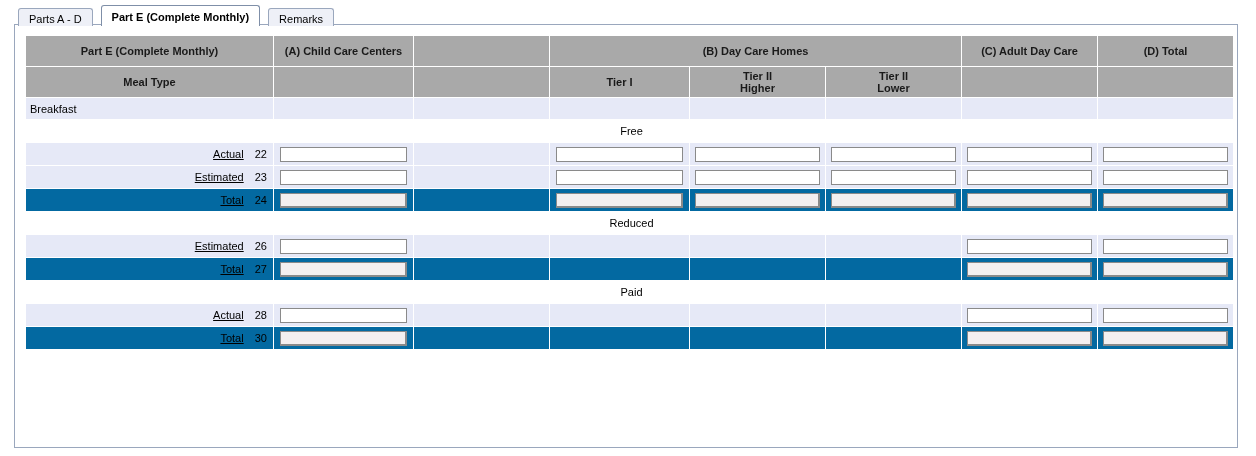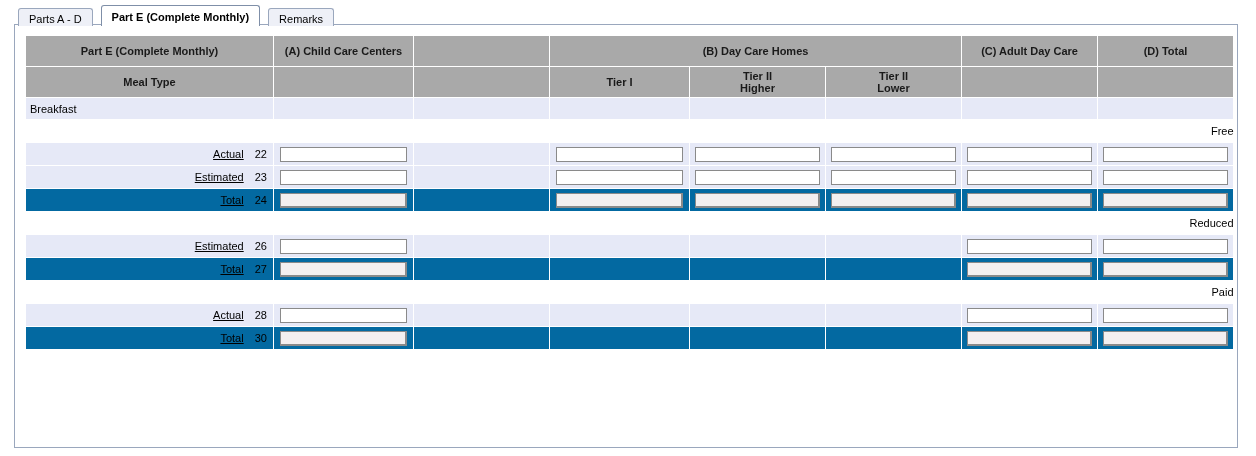--- a/index.html
+++ b/index.html
@@ -106,21 +106,21 @@
     text-align: left;
     color: #000;
   }
 
   
   tr.group td {
     background: #ffffff;
     height: 22px;
     border: none;
     padding-left: 4px;
-    text-align: right;
+    text-align: center;
     color: #000;
   }
 
   
   tr.data td {
     background: #e6e9f7;
     height: 22px;
     border: 1px solid #ffffff;
     text-align: center;
   }

